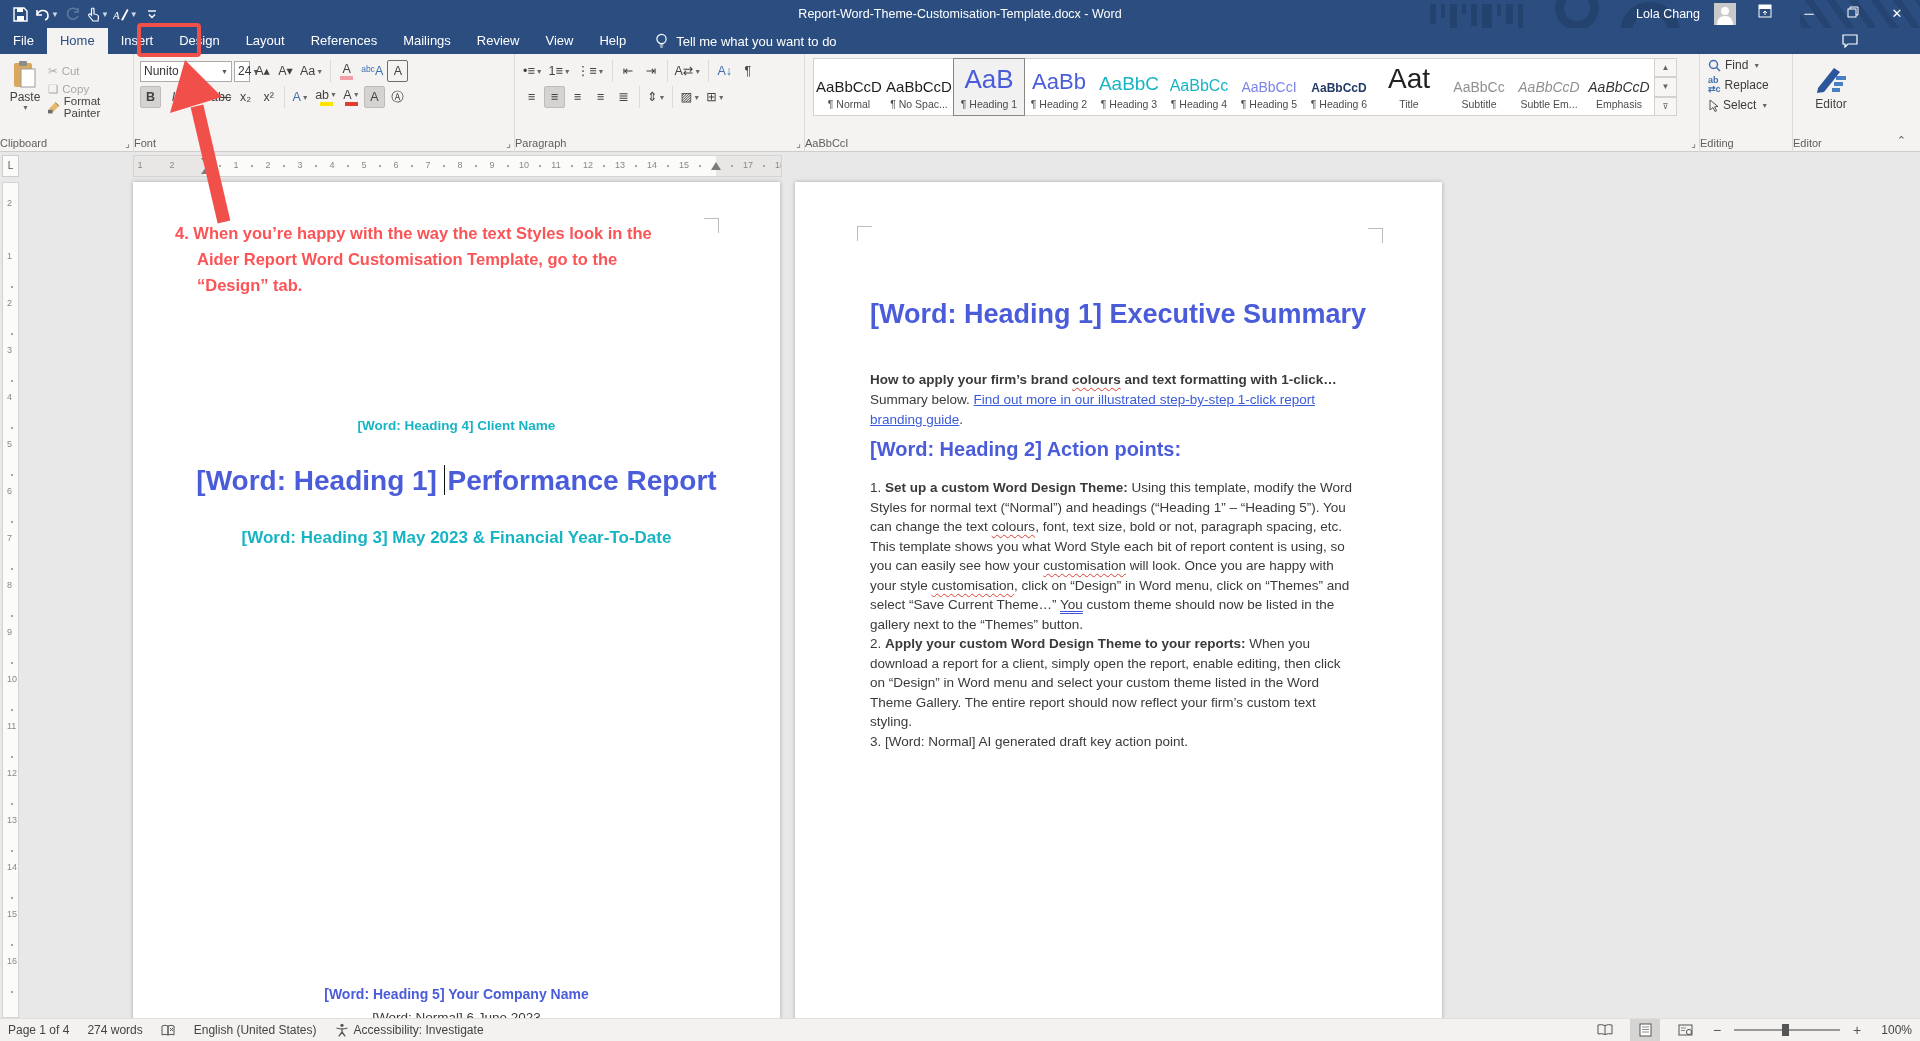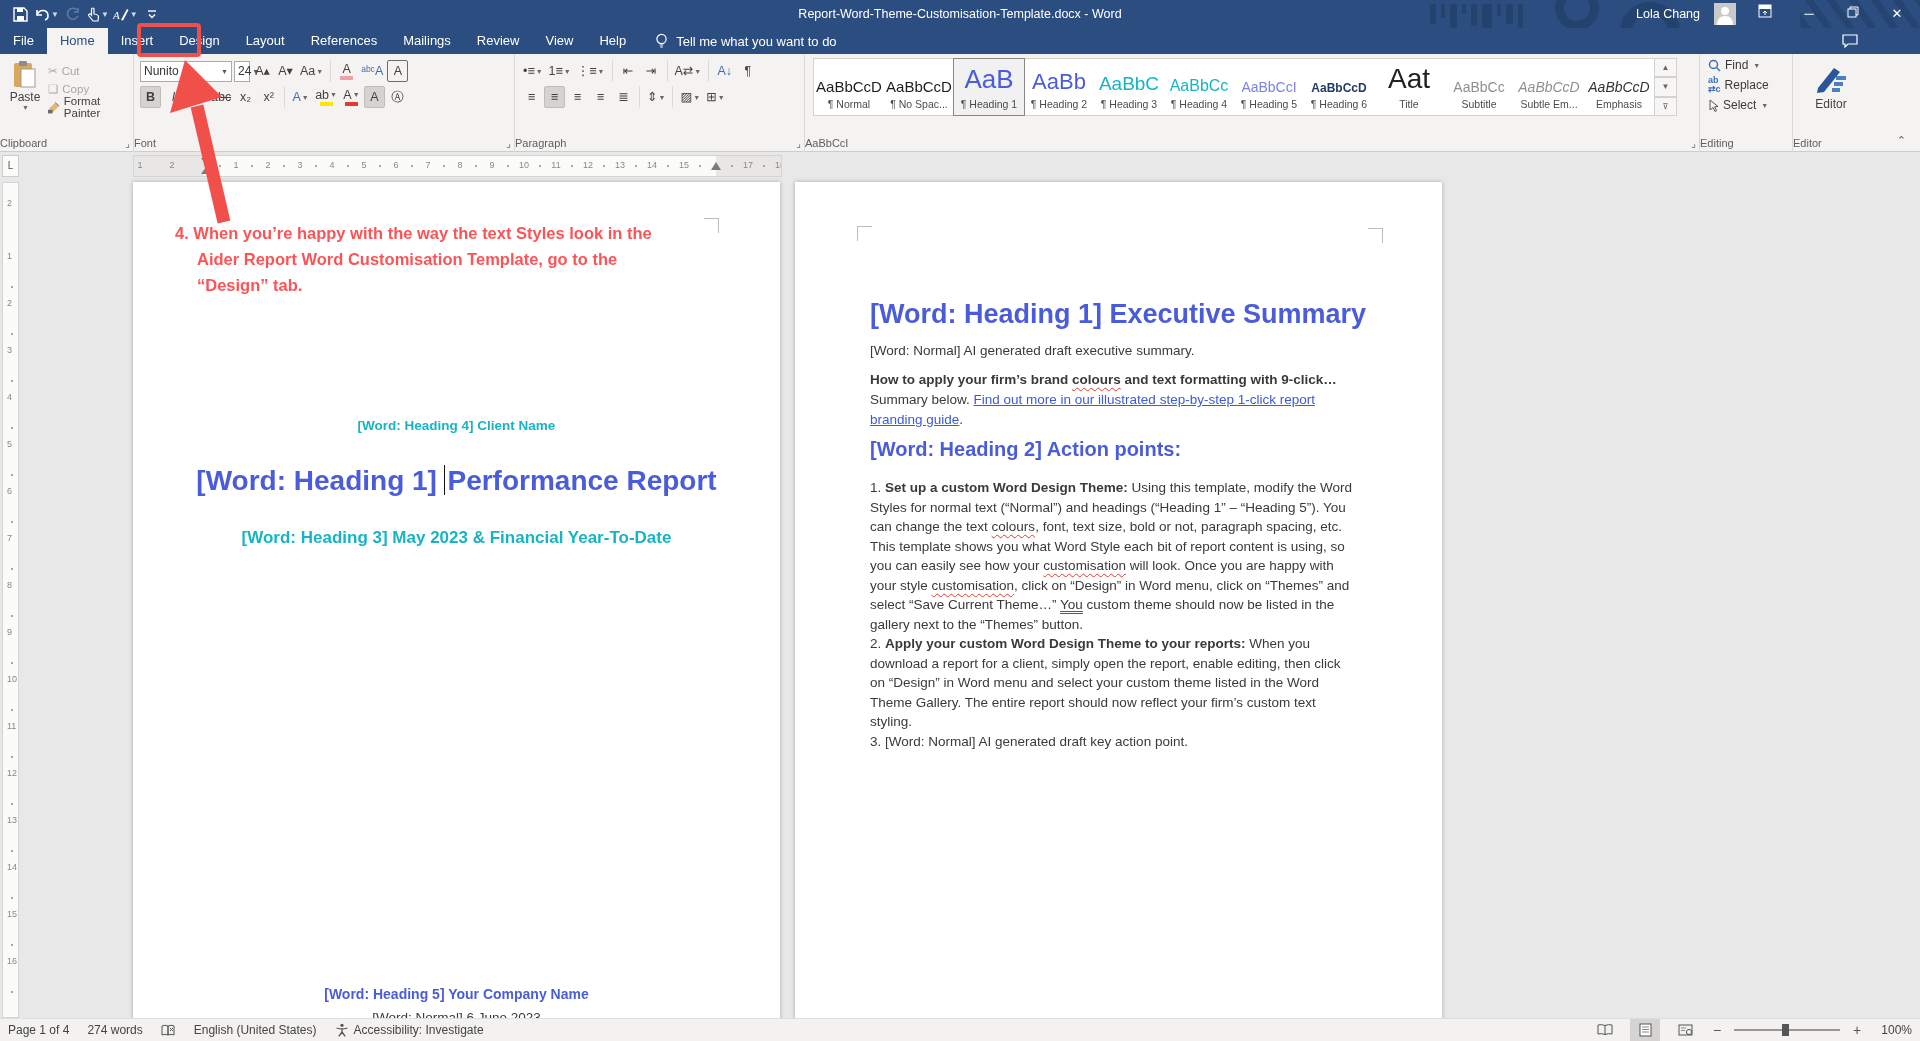--- a/index.html
+++ b/index.html
@@ -676,22 +676,21 @@
     </div>
     <div class="c-h3">[Word: Heading 3] May 2023 &amp; Financial Year-To-Date</div>
     <div class="c-h5">[Word: Heading 5] Your Company Name</div>
     <div class="c-date">[Word: Normal] 6 June 2023</div>
   </div>
 
   <div class="page" id="page2">
     <div class="crop tl" style="left:62px; top:44px;"></div>
     <div class="crop tr" style="right:59px; top:46px;"></div>
     <div class="p2-h1">[Word: Heading 1] Executive Summary</div>
-    <div class="p2-para" id="p2p1"><span>[Word: Normal] AI generated draft executive summary.</span></div>
-    <div class="p2-para" id="p2p2"><span class="b">How to apply your firm’s brand </span><span class="b sp">colours</span><span class="b"> and text formatting with 9-click… </span><span>Summary below. </span><span class="link">Find out more in our illustrated step-by-step 1-click report branding guide</span><span>.</span></div>
+    <div class="p2-para" id="p2p2"><span class="b">How to apply your firm’s brand </span><span class="b sp">colours</span><span class="b"> and text formatting with 1-click… </span><span>Summary below. </span><span class="link">Find out more in our illustrated step-by-step 1-click report branding guide</span><span>.</span></div>
     <div class="p2-h2">[Word: Heading 2] Action points:</div>
     <div class="p2-para" id="p2body">
       <p><span>1. </span><span class="b">Set up a custom Word Design Theme: </span><span>Using this template, modify the Word Styles for normal text (“Normal”) and headings (“Heading 1” – “Heading 5”). You can change the text </span><span class="sp">colours</span><span>, font, text size, bold or not, paragraph spacing, etc. This template shows you what Word Style each bit of report content is using, so you can easily see how your </span><span class="sp">customisation</span><span> will look. Once you are happy with your style </span><span class="sp">customisation</span><span>, click on “Design” in Word menu, click on “Themes” and select “Save Current Theme…” </span><span class="gr">You</span><span> custom theme should now be listed in the gallery next to the “Themes” button.</span></p>
       <p><span>2. </span><span class="b">Apply your custom Word Design Theme to your reports: </span><span>When you download a report for a client, simply open the report, enable editing, then click on “Design” in Word menu and select your custom theme listed in the Word Theme Gallery. The entire report should now reflect your firm’s custom text styling.</span></p>
       <p><span>3. [Word: Normal] AI generated draft key action point.</span></p>
     </div>
   </div>
 
   <div class="statusbar">
     <span class="st-item">Page 1 of 4</span>

